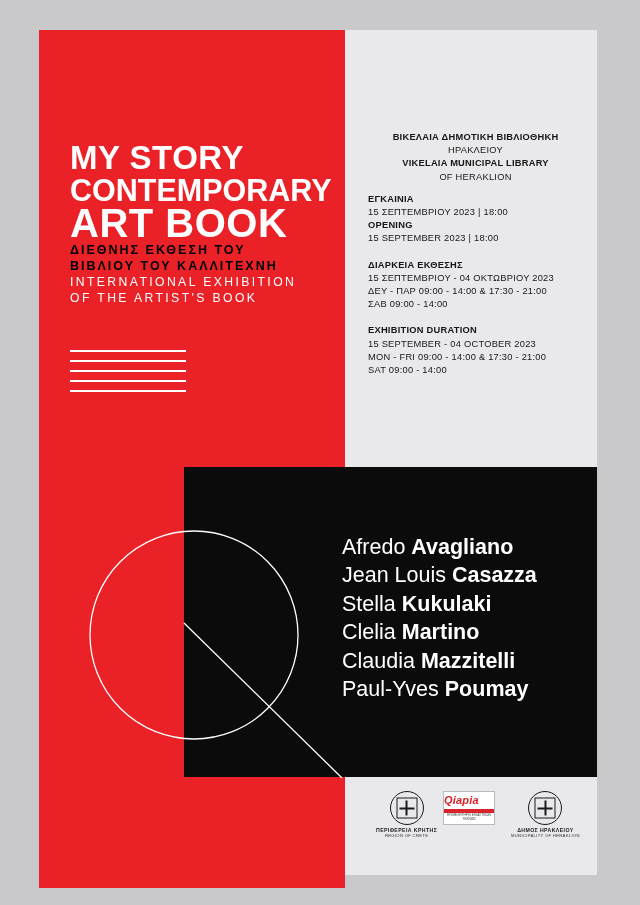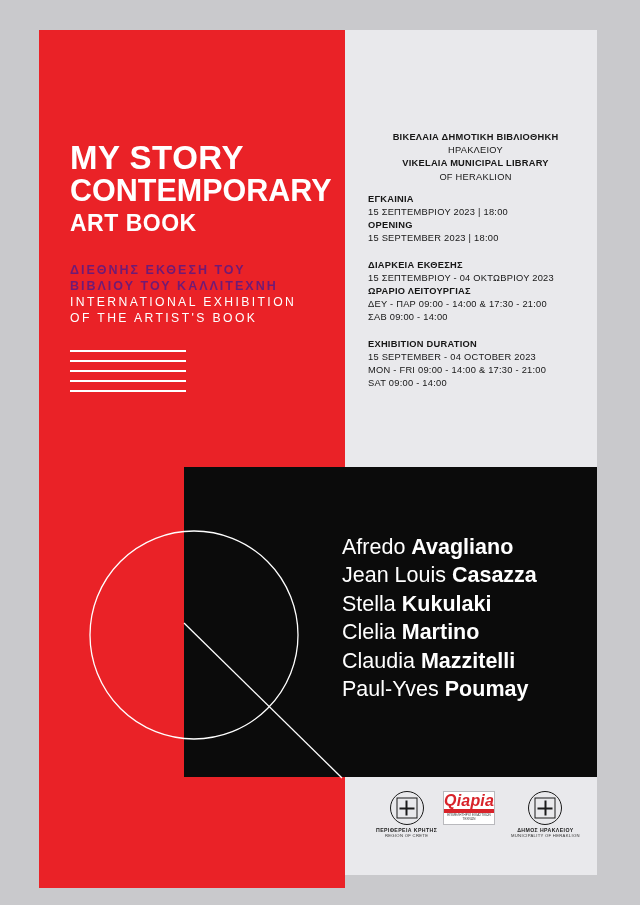--- a/index.html
+++ b/index.html
@@ -61,29 +61,29 @@
   }
   .title-line {
     font-weight: bold;
     font-size: 32px;
     line-height: 33px;
     letter-spacing: 0.5px;
     white-space: nowrap;
   }
   .title-line.l1 { font-size: 33px; }
   .title-line.l2 { font-size: 30.5px; letter-spacing: 0px;}
-  .title-line.l3 { font-size: 23px; }
+  .title-line.l3 { font-size: 40px; }
 
   .subtitle-gr {
-    margin-top: 22px;
+    margin-top: 2px;
     font-size: 12.5px;
     font-weight: bold;
     letter-spacing: 2.0px;
     line-height: 16px;
-    color: #701a75;
+    color: #000000;
   }
   .subtitle-en {
     margin-top: 0;
     font-size: 12.2px;
     letter-spacing: 2.4px;
     line-height: 16px;
     color: #ffffff;
   }
 
   
@@ -219,21 +219,21 @@
     position: relative;
     box-sizing: border-box;
     overflow: hidden;
   }
   .qlogo .qband {
     position: absolute;
     left: 0; right: 0; top: 0;
     height: 17px;
     background: #ffffff;
     color: #d8232a;
-    font-size: 16px;
+    font-size: 11px;
     font-weight: bold;
     font-style: italic;
     line-height: 17px;
     text-align: left;
     letter-spacing: 0.2px;
   }
   .qlogo .qred {
     position: absolute;
     left: 0; right: 0; top: 17px;
     height: 4px;
@@ -289,21 +289,20 @@
     <div class="spacer-big"></div>
     <div class="grp">
       <div class="b">ΕΓΚΑΙΝΙΑ</div>
       <div>15 ΣΕΠΤΕΜΒΡΙΟΥ 2023 | 18:00</div>
       <div class="b">OPENING</div>
       <div>15 SEPTEMBER 2023 | 18:00</div>
     </div>
     <div class="grp">
       <div class="b">ΔΙΑΡΚΕΙΑ ΕΚΘΕΣΗΣ</div>
       <div>15 ΣΕΠΤΕΜΒΡΙΟΥ - 04 ΟΚΤΩΒΡΙΟΥ 2023</div>
-      <div class="b">ΩΡΑΡΙΟ ΛΕΙΤΟΥΡΓΙΑΣ</div>
       <div>ΔΕΥ - ΠΑΡ 09:00 - 14:00 &amp; 17:30 - 21:00</div>
       <div>ΣΑΒ 09:00 - 14:00</div>
     </div>
     <div class="grp">
       <div class="b">EXHIBITION DURATION</div>
       <div>15 SEPTEMBER - 04 OCTOBER 2023</div>
       <div>MON - FRI 09:00 - 14:00 &amp; 17:30 - 21:00</div>
       <div>SAT 09:00 - 14:00</div>
     </div>
   </div>

